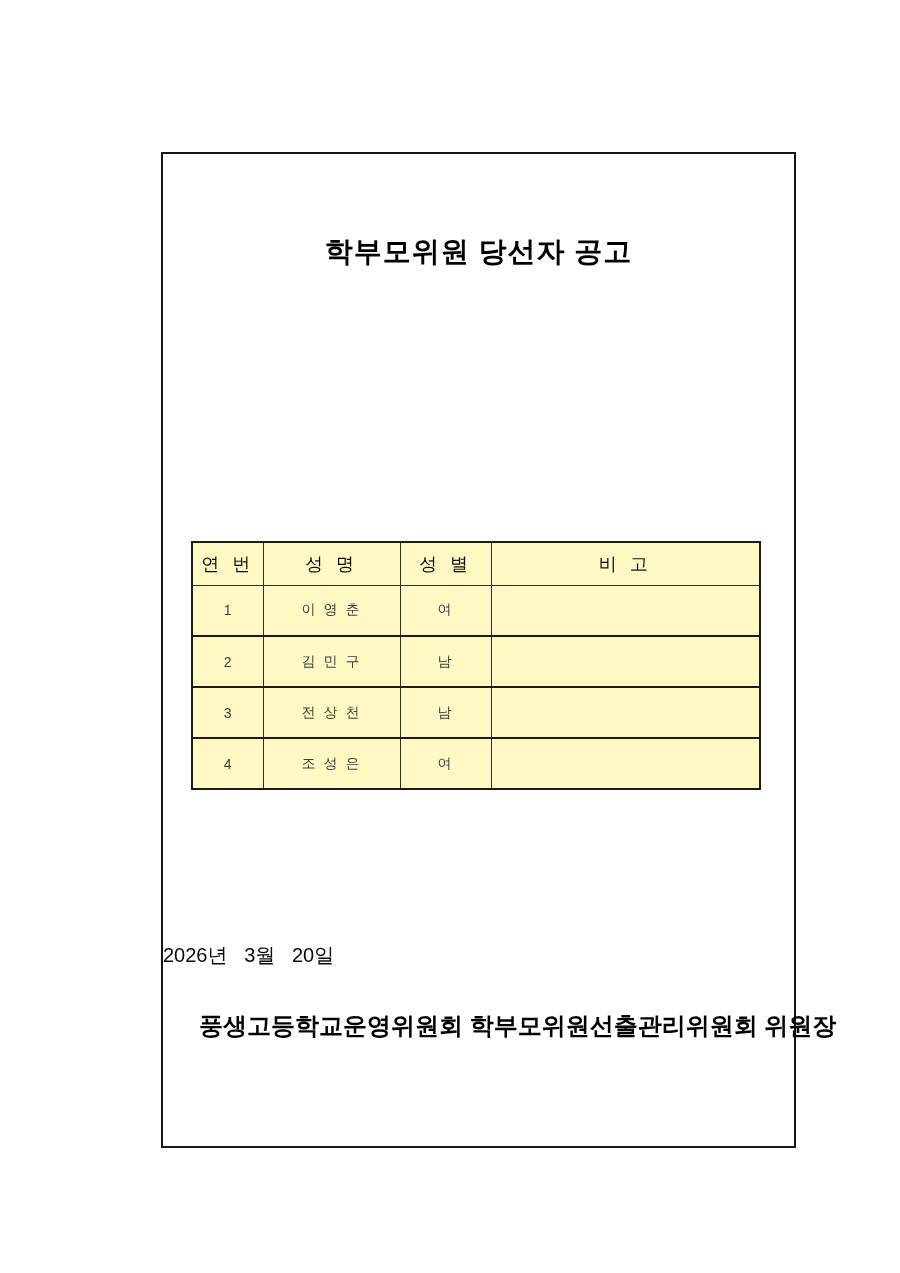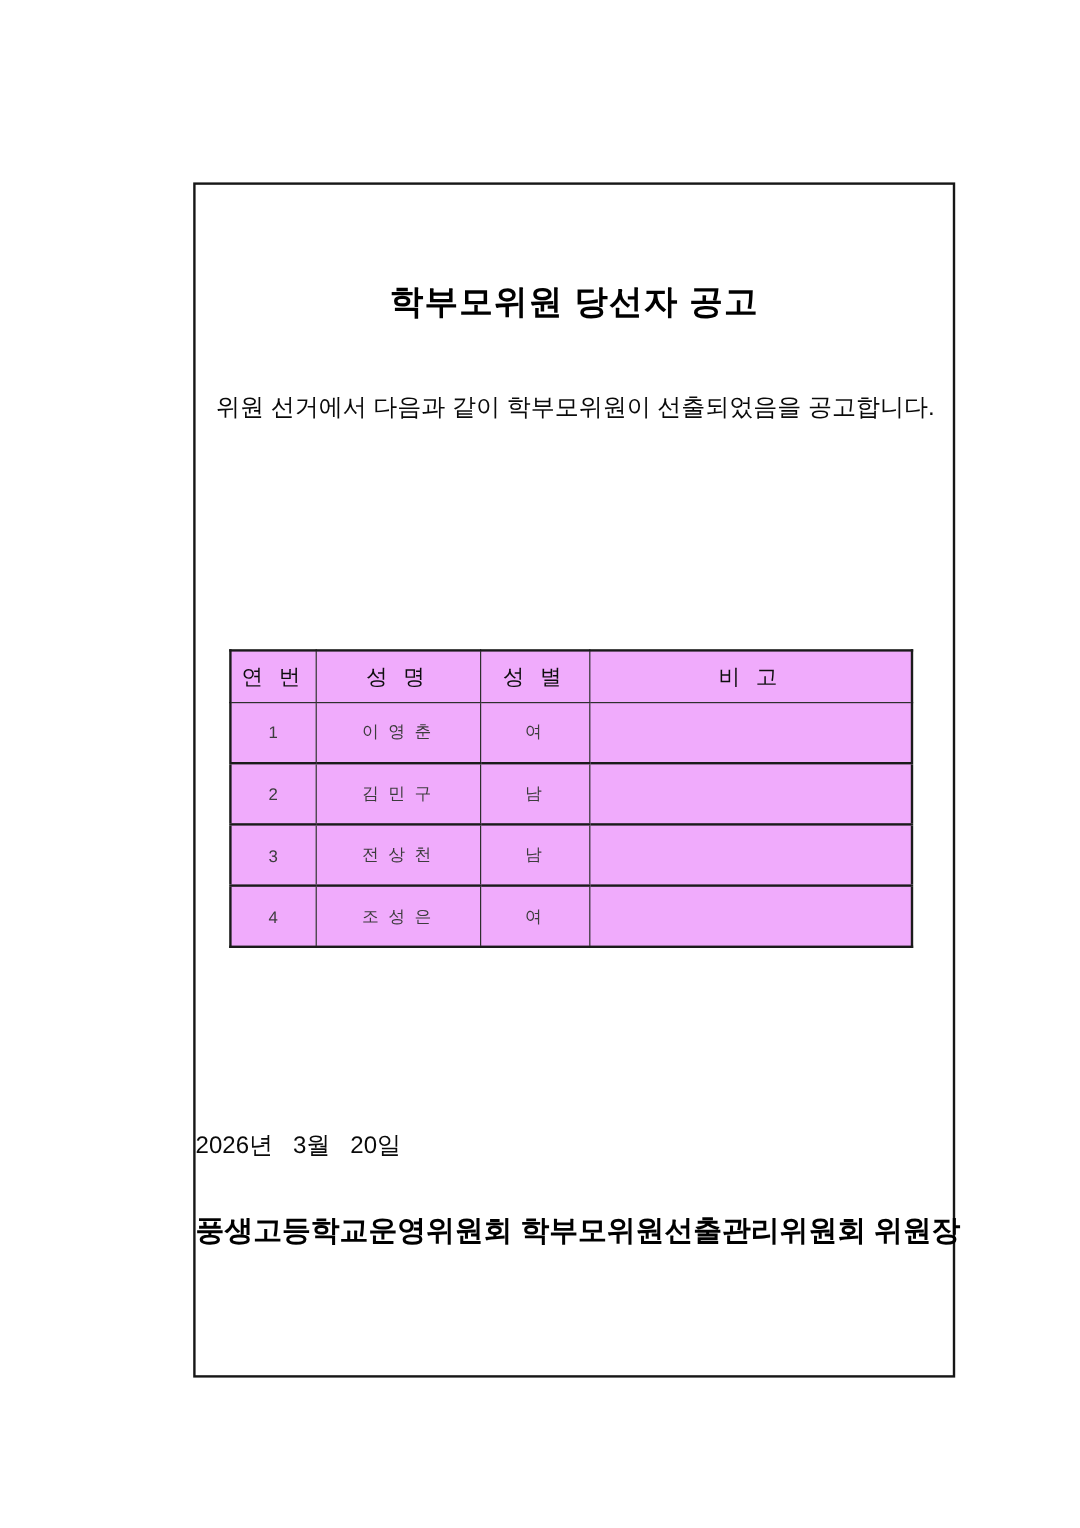--- a/index.html
+++ b/index.html
@@ -55,21 +55,21 @@
     border: 2px solid #1b1b1b;
   }
   .members-table col.c-no     { width: 71px; }
   .members-table col.c-name   { width: 137px; }
   .members-table col.c-gender { width: 91px; }
   .members-table th, .members-table td {
     border-left: 1px solid #2e2e2e;
     border-right: 1px solid #2e2e2e;
     text-align: center;
     vertical-align: middle;
-    background: #f0abfc;
+    background: #fef9c3;
   }
   .members-table thead tr { height: 43px; }
   .members-table thead th {
     font-size: 18px;
     font-weight: normal;
     color: #0d0d0d;
     letter-spacing: 4px;
     border-bottom: 1px solid #2e2e2e;
   }
   .members-table tbody tr { height: 51px; }
@@ -99,32 +99,32 @@
     position: absolute;
     left: 0; top: 855px;
     width: 100%;
     text-align: center;
     font-size: 24px;
     font-weight: bold;
     line-height: 34px;
     color: #000;
     letter-spacing: 0;
     white-space: nowrap;
+    padding-left: 36px;
   }
 </style>
 </head>
 <body>
 
 <div class="canvas">
   <div class="page-frame">
 
     <div class="doc-title">학부모위원 당선자 공고</div>
 
     <div class="doc-body">
-      <div class="line-plain">위원 선거에서 다음과 같이 학부모위원이 선출되었음을 공고합니다.</div>
     </div>
 
     <table class="members-table">
       <colgroup>
         <col class="c-no">
           <col class="c-name">
           <col class="c-gender">
           <col class="c-note">
       </colgroup>
       <thead>

